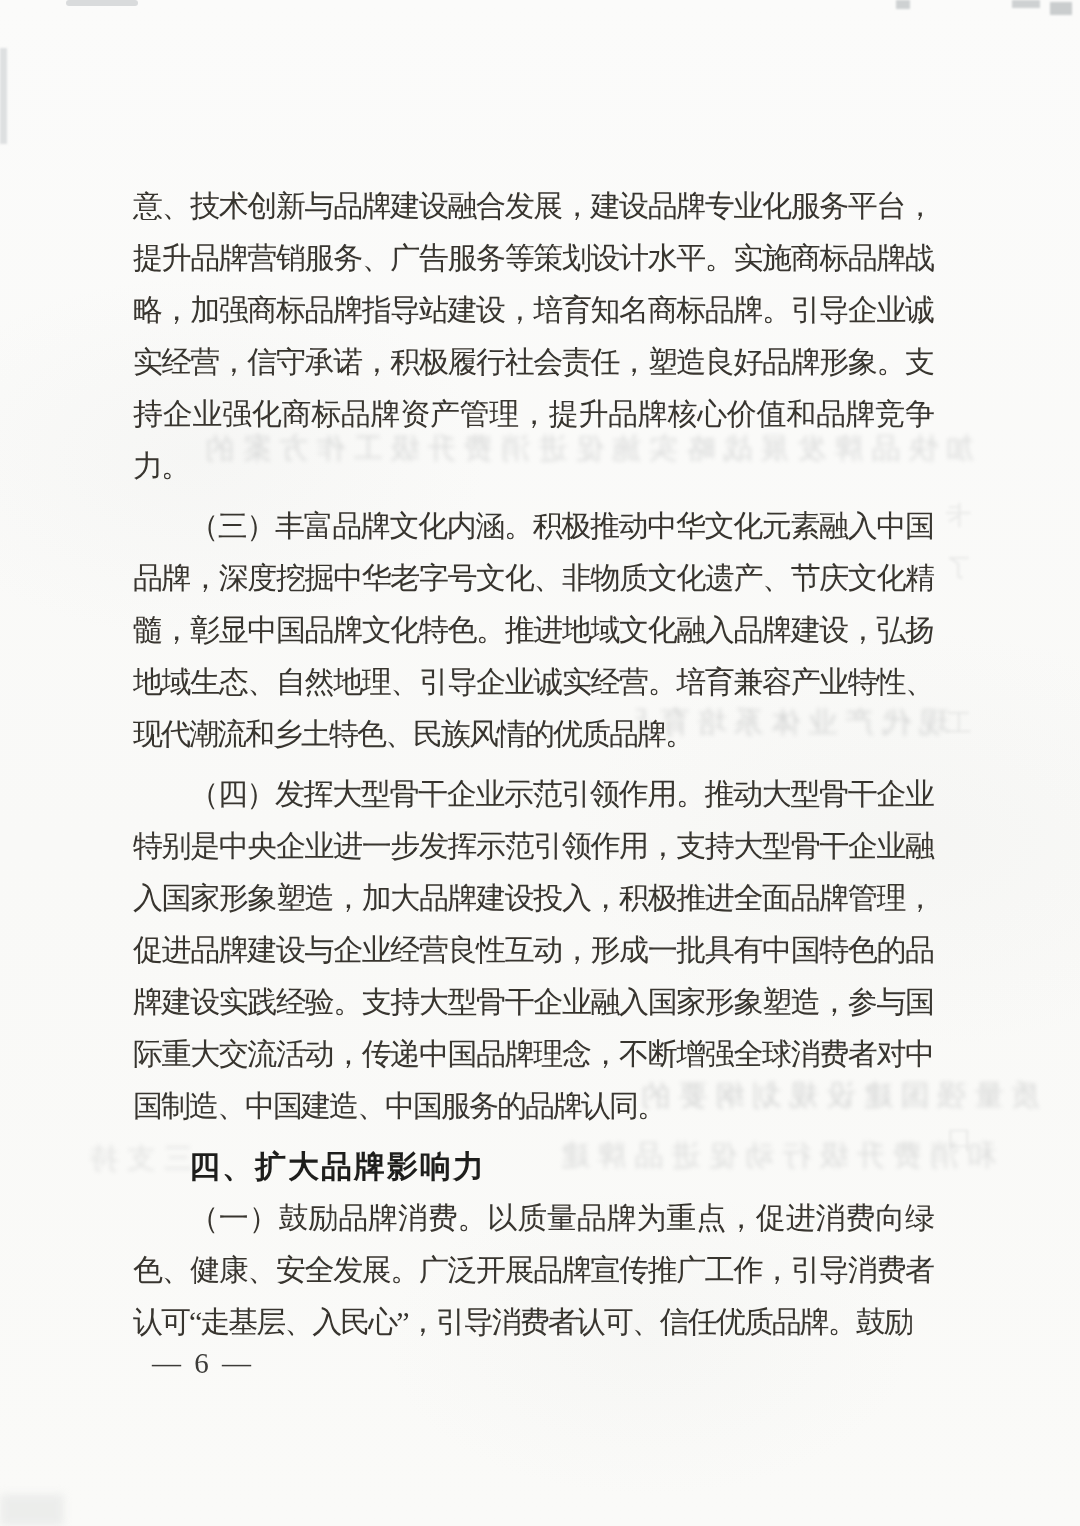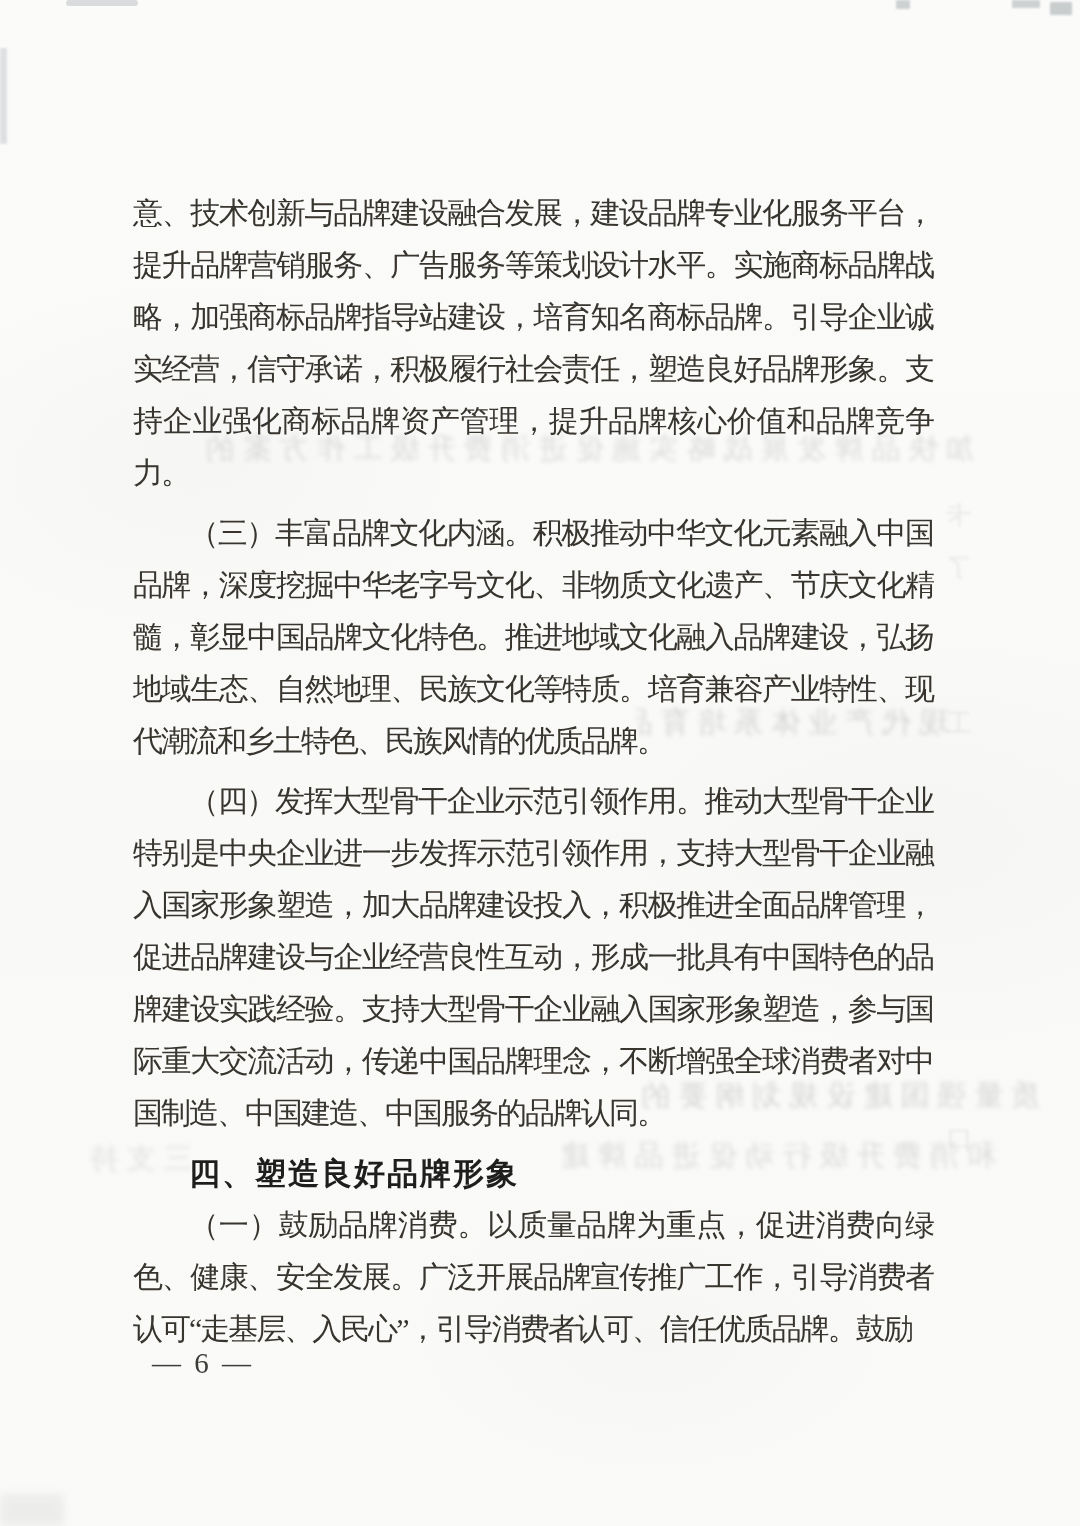--- a/index.html
+++ b/index.html
@@ -20,21 +20,21 @@
     position: absolute; inset: 0;
     background:
       radial-gradient(420px 260px at 18% 30%, rgba(210,212,210,0.10), rgba(210,212,210,0) 70%),
       radial-gradient(500px 300px at 85% 55%, rgba(205,208,206,0.08), rgba(205,208,206,0) 70%),
       radial-gradient(380px 220px at 60% 88%, rgba(205,208,206,0.08), rgba(205,208,206,0) 70%);
     pointer-events: none;
   }
 
   .text-block {
     position: absolute;
-    left: 133px; top: 187px; width: 800px;
+    left: 133px; top: 180px; width: 800px;
   }
   .body-para {
     margin: 0;
     font-size: 30px;
     letter-spacing: -2px;
     line-height: 52px;
     color: #38352f;
     text-align: justify;
     text-align-last: left;
     text-indent: 56px;
@@ -103,23 +103,23 @@
   .art-left  { left: 0; top: 48px; width: 7px; height: 96px; background: #d7dadb; opacity: .8; filter: blur(1px); }
   .art-bottom{ left: 0; top: 1494px; width: 64px; height: 32px; background: #e9eae9; opacity: .8; filter: blur(4px); }
 </style>
 </head>
 <body>
 
 <div class="page">
 
   <main class="text-block">
     <p class="body-para no-indent">意、技术创新与品牌建设融合发展，建设品牌专业化服务平台，提升品牌营销服务、广告服务等策划设计水平。实施商标品牌战略，加强商标品牌指导站建设，培育知名商标品牌。引导企业诚实经营，信守承诺，积极履行社会责任，塑造良好品牌形象。支持企业强化商标品牌资产管理，提升品牌核心价值和品牌竞争力。</p>
-    <p class="body-para gap">（三）丰富品牌文化内涵。积极推动中华文化元素融入中国品牌，深度挖掘中华老字号文化、非物质文化遗产、节庆文化精髓，彰显中国品牌文化特色。推进地域文化融入品牌建设，弘扬地域生态、自然地理、民族文化等特质。培育兼容产业特性、现代潮流和乡土特色、民族风情的优质品牌。</p>
+    <p class="body-para gap">（三）丰富品牌文化内涵。积极推动中华文化元素融入中国品牌，深度挖掘中华老字号文化、非物质文化遗产、节庆文化精髓，彰显中国品牌文化特色。推进地域文化融入品牌建设，弘扬地域生态、自然地理、引导企业诚实经营。培育兼容产业特性、现代潮流和乡土特色、民族风情的优质品牌。</p>
     <p class="body-para gap">（四）发挥大型骨干企业示范引领作用。推动大型骨干企业特别是中央企业进一步发挥示范引领作用，支持大型骨干企业融入国家形象塑造，加大品牌建设投入，积极推进全面品牌管理，促进品牌建设与企业经营良性互动，形成一批具有中国特色的品牌建设实践经验。支持大型骨干企业融入国家形象塑造，参与国际重大交流活动，传递中国品牌理念，不断增强全球消费者对中国制造、中国建造、中国服务的品牌认同。</p>
-    <h2 class="section-heading">四、塑造良好品牌形象</h2>
+    <h2 class="section-heading">四、扩大品牌影响力</h2>
     <p class="body-para">（一）鼓励品牌消费。以质量品牌为重点，促进消费向绿色、健康、安全发展。广泛开展品牌宣传推广工作，引导消费者认可“走基层、入民心”，引导消费者认可、信任优质品牌。鼓励</p>
   </main>
 
   <div class="page-number">— 6 —</div>
 
   <div class="bleed bleed-a">加快品牌发展战略实施促进消费升级工作方案的通知</div>
   <div class="bleed bleed-b">现代产业体系培育品牌</div>
   <div class="bleed bleed-c">质量强国建设规划纲要的</div>
   <div class="bleed bleed-d">三支持</div>
   <div class="bleed bleed-e">和消费升级行动促进品牌建</div>

